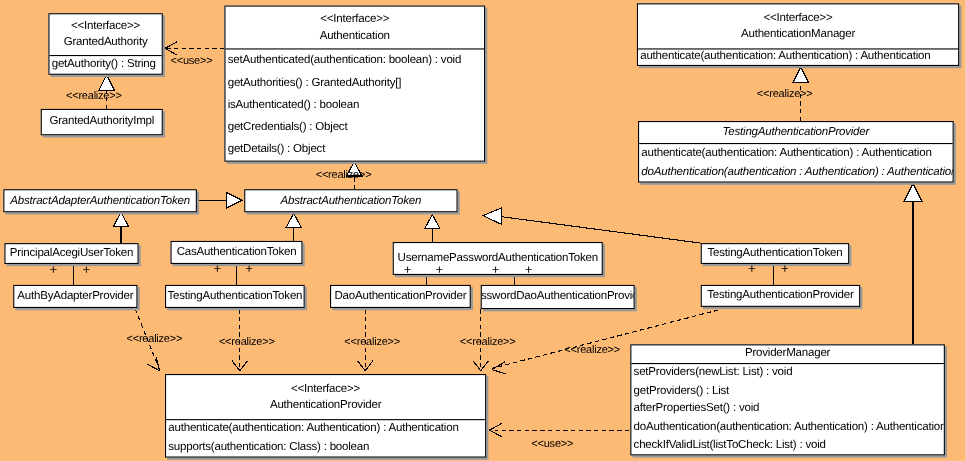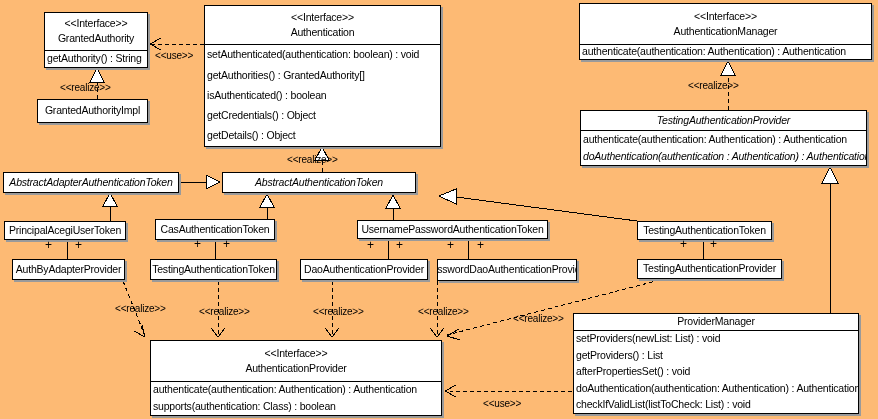--- a/index.html
+++ b/index.html
@@ -201,21 +201,21 @@
     <div class="ubox" style="left: 155px; top: 219px; width: 120px; height: 21px;">
       <div class="utitle fill">
         <div class="cname">CasAuthenticationToken</div>
       </div>
     </div>
     <div class="ubox" style="left: 150px; top: 259px; width: 127px; height: 21px;">
       <div class="utitle fill">
         <div class="cname">TestingAuthenticationToken</div>
       </div>
     </div>
-    <div class="ubox" style="left: 357px; top: 220px; width: 191px; height: 19px; align-items: center;">
+    <div class="ubox" style="left: 357px; top: 220px; width: 191px; height: 30px; align-items: center;">
       <div class="utitle fill">
         <div class="cname">UsernamePasswordAuthenticationToken</div>
       </div>
     </div>
     <div class="ubox" style="left: 300px; top: 259px; width: 128px; height: 21px;">
       <div class="utitle fill">
         <div class="cname">DaoAuthenticationProvider</div>
       </div>
     </div>
     <div class="ubox" style="left: 437px; top: 259px; width: 140px; height: 22px;">

